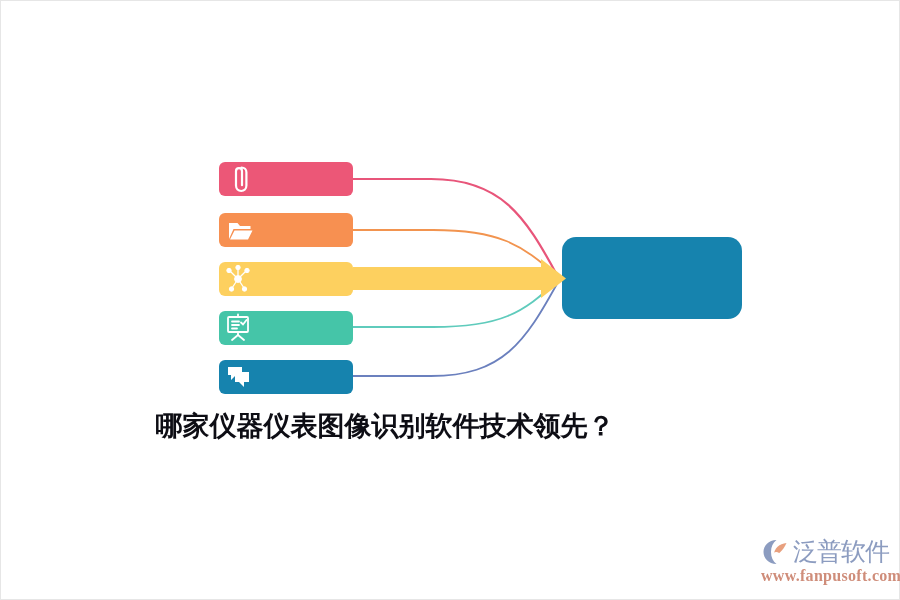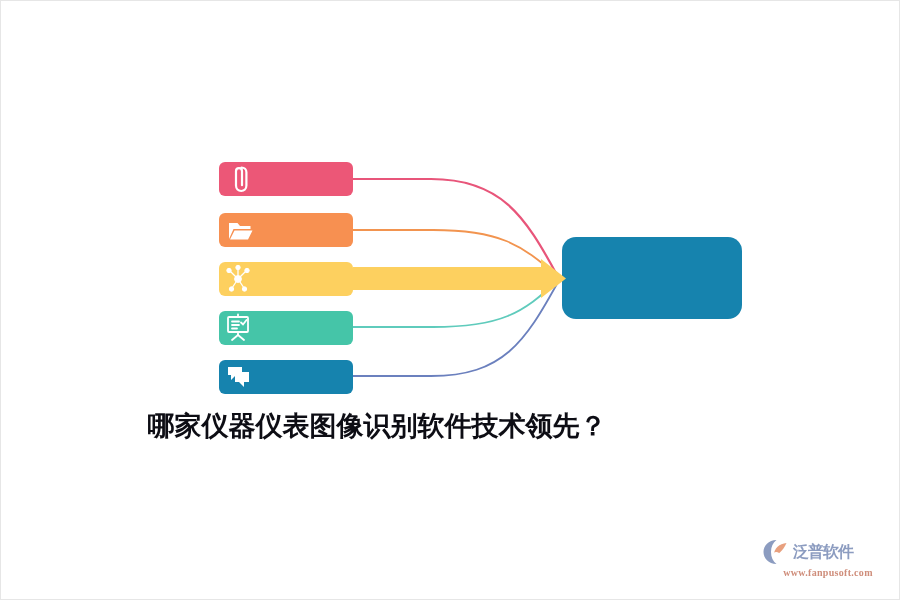--- a/index.html
+++ b/index.html
@@ -36,20 +36,21 @@
     left: 0;
     top: 404px;
     width: 752px;
     text-align: center;
     color: #0d0d14;
     font-family: "DejaVu Sans", "Liberation Sans", sans-serif;
     font-size: 27px;
     font-weight: 700;
     line-height: 42px;
     letter-spacing: 0px;
+    padding-left: 8px;
   }
   .headline .line {
     display: block;
     white-space: nowrap;
   }
   .watermark {
     position: absolute;
     left: 760px;
     top: 534px;
     width: 132px;
@@ -61,29 +62,29 @@
     height: 34px;
   }
   .wm-mark {
     width: 30px;
     height: 30px;
     flex: 0 0 30px;
     margin-right: 2px;
   }
   .wm-name {
     font-family: "DejaVu Sans", "Liberation Sans", sans-serif;
-    font-size: 16px;
-    font-weight: 700;
+    font-size: 25px;
+    font-weight: 400;
     color: #8c9cc0;
     line-height: 30px;
     letter-spacing: -1px;
   }
   .wm-url {
     font-family: "Liberation Serif", "DejaVu Serif", serif;
-    font-size: 10px;
+    font-size: 16px;
     font-weight: 700;
     color: #cf8d7a;
     letter-spacing: 0.3px;
     margin-top: -2px;
     text-align: center;
     width: 134px;
   }
 </style>
 </head>
 <body>

